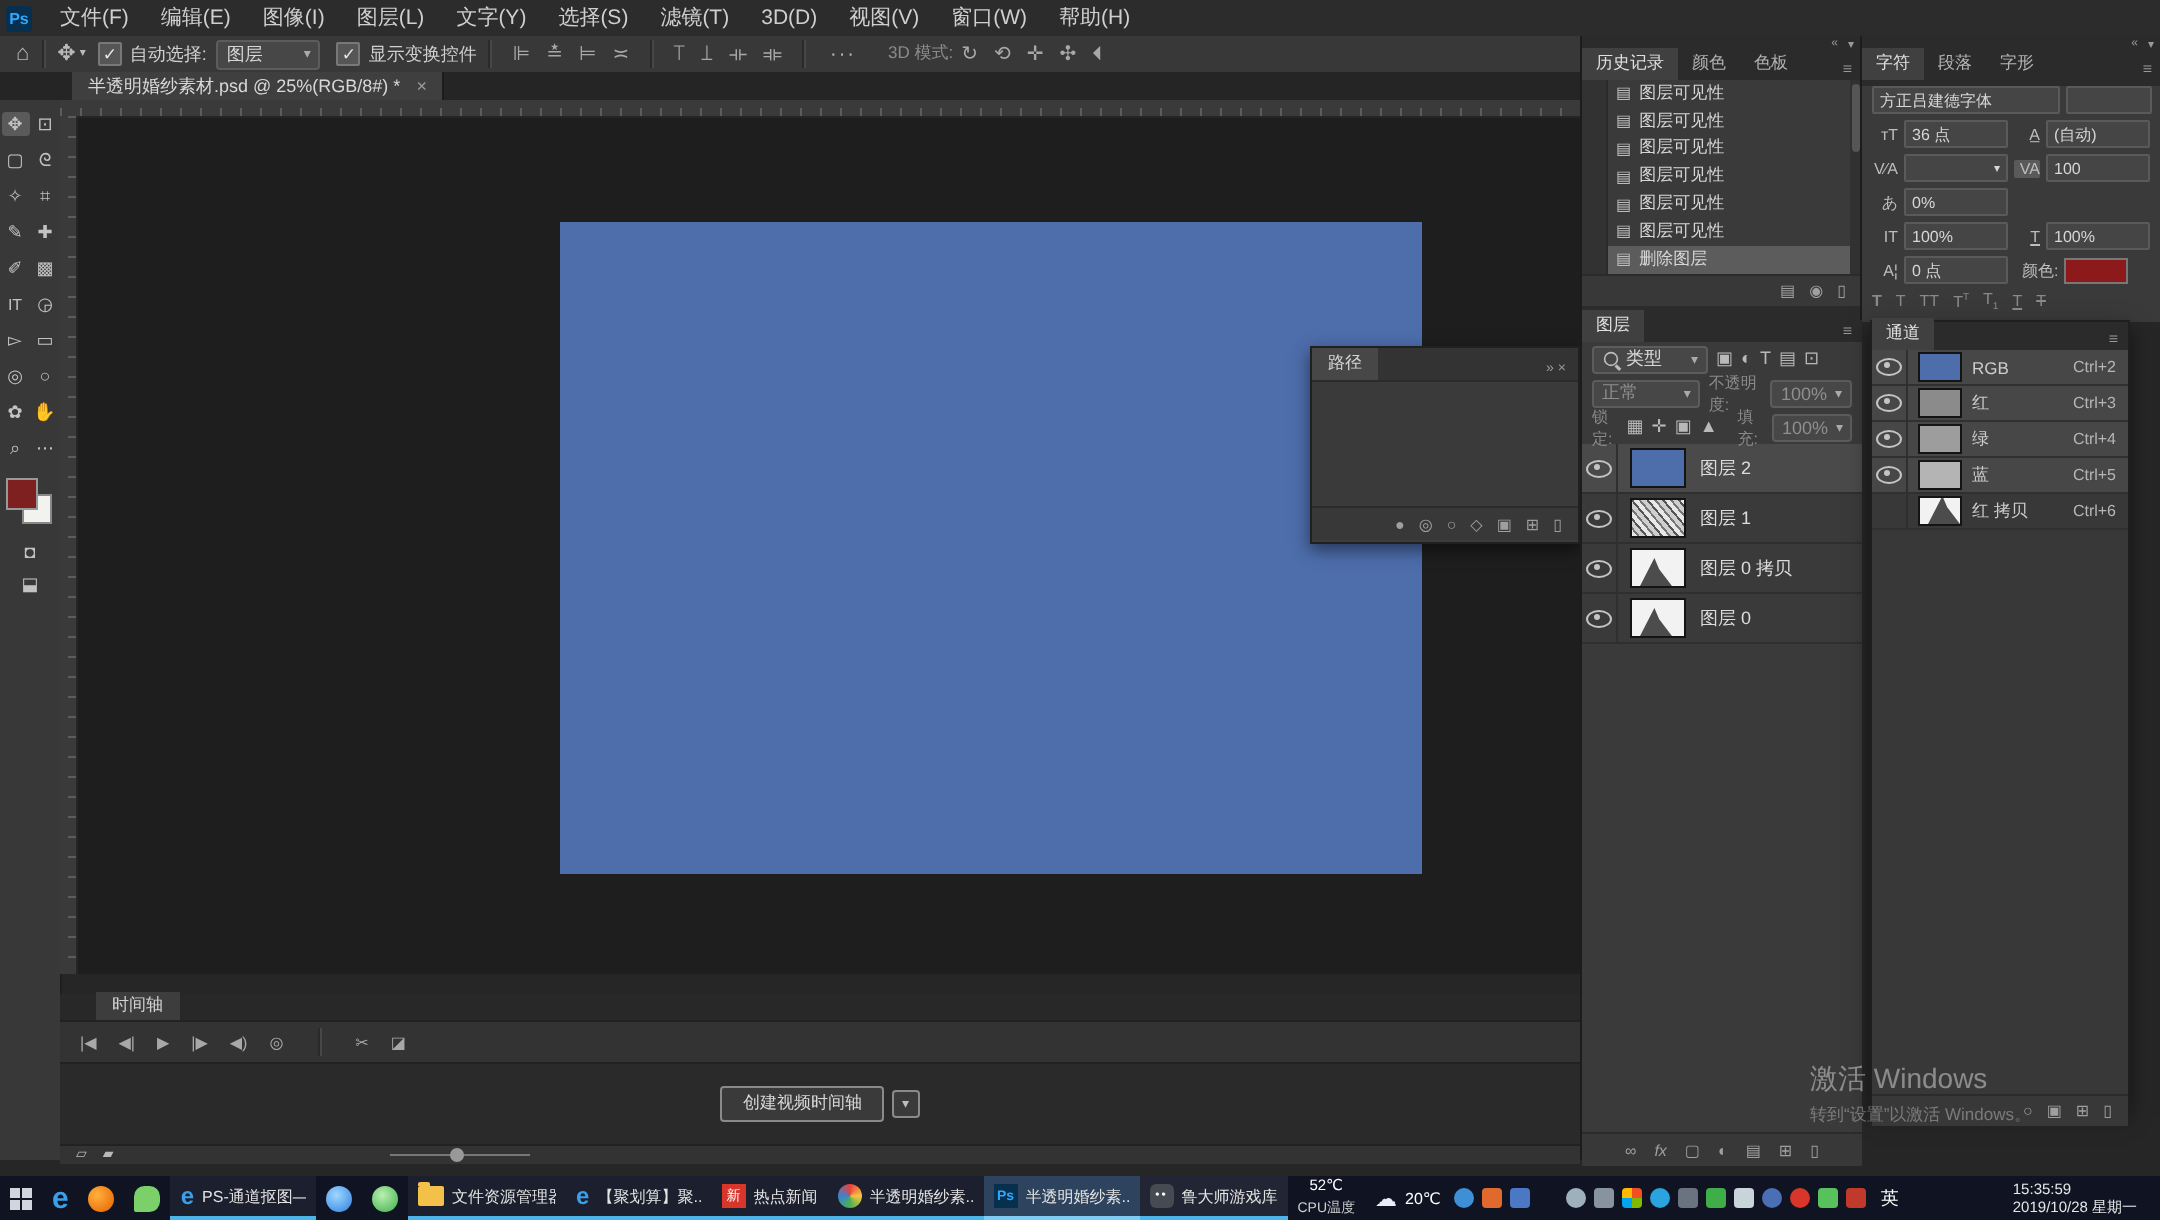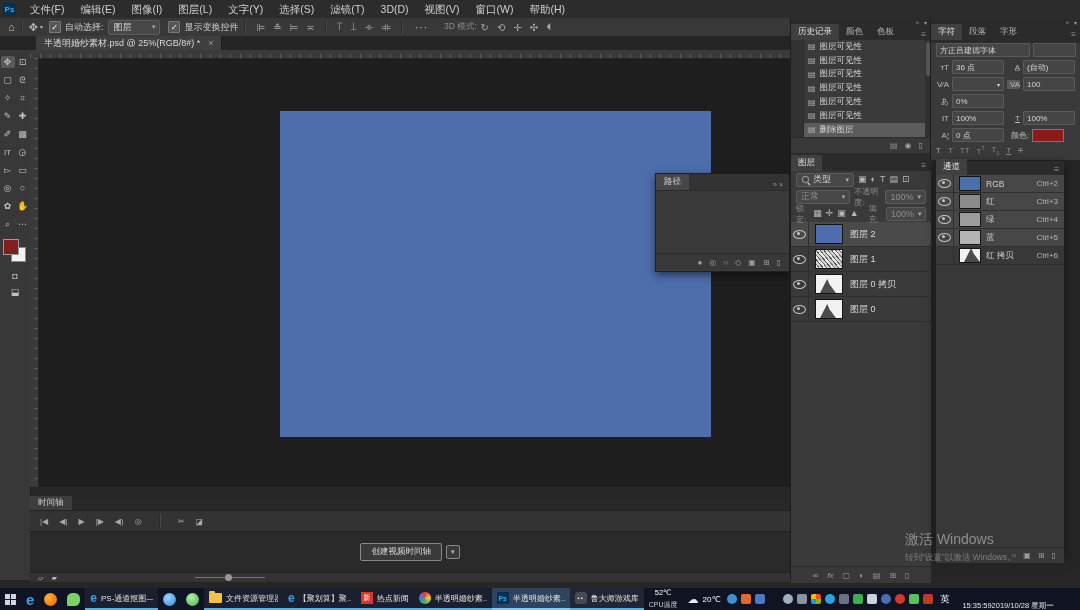--- a/index.html
+++ b/index.html
@@ -91,21 +91,21 @@
   
   #channels{left:935px;top:160px;width:128px;height:392px;background:#383838;border:1px solid #1f1f1f;box-shadow:0 4px 10px rgba(0,0,0,.5);z-index:6;}
   .ch-row{display:flex;align-items:center;height:17px;gap:5px;border-bottom:1px solid #303030;font-size:8.5px;}
   .ch-row.on{background:#474747;}
   .chthumb{width:20px;height:13px;border:1px solid #141414;position:relative;overflow:hidden;}
   .ch-short{margin-left:auto;padding-right:6px;color:#b5b5b5;font-size:8px;}
   
   #statusbar{left:30px;top:487px;width:760px;height:10px;background:#383838;border-top:1px solid #262626;display:flex;align-items:center;font-size:8px;color:#c2c2c2;gap:10px;}
   #timeline{left:30px;top:497px;width:760px;height:83px;background:#2e2e2e;}
   .tl-tabs{height:13px;background:#282828;display:flex;align-items:flex-end;}
-  .tl-tab{background:#3d3d3d;font-size:8.5px;color:#d2d2d2;padding:1px 8px;margin-left:0;}
+  .tl-tab{background:#3d3d3d;font-size:8.5px;color:#d2d2d2;padding:1px 8px;margin-left:18px;}
   .tl-tools{height:20px;background:#333;border-top:1px solid #222;border-bottom:1px solid #222;display:flex;align-items:center;gap:11px;padding:0 10px;font-size:8px;color:#a8a8a8;}
   .tl-body{height:40px;background:#2a2a2a;display:flex;align-items:center;justify-content:center;gap:4px;}
   .create-btn{border:1px solid #8a8a8a;border-radius:2px;background:#3a3a3a;color:#d8d8d8;font-size:8.5px;padding:2px 10px;}
   .dd-btn{border:1px solid #8a8a8a;border-radius:2px;background:#3a3a3a;color:#bdbdbd;font-size:7px;padding:2px 4px;}
   .tl-strip{height:9px;background:#333;border-top:1px solid #222;display:flex;align-items:center;gap:8px;padding:0 8px;}
   .slider{width:70px;height:1px;background:#777;position:relative;margin-left:130px;}
   .slider .knob{position:absolute;left:30px;top:-3px;width:7px;height:7px;background:#999;border-radius:50%;}
   
   #watermark{left:905px;top:531px;width:172px;z-index:40;pointer-events:none;}
   #watermark .l1{font-size:14px;color:rgba(255,255,255,.42);}
@@ -114,21 +114,21 @@
   #taskbar{left:0;top:588px;width:1080px;height:22px;background:#101322;display:flex;align-items:stretch;z-index:50;}
   .tb-btn{display:flex;align-items:center;justify-content:center;gap:4px;padding:0 5px;white-space:nowrap;}
   .tb-open{border-bottom:2px solid #4cb4e8;background:rgba(255,255,255,.05);}
   .tb-active{background:rgba(110,170,220,.32);border-bottom:2px solid #7ecbf4;}
   .tb-lbl{font-size:8px;color:#e2e2e2;max-width:52px;overflow:hidden;}
   .circ{width:13px;height:13px;border-radius:50%;display:inline-block;}
   .sq{width:12px;height:12px;display:inline-flex;align-items:center;justify-content:center;font-size:7px;color:#fff;}
   .start{display:grid;grid-template-columns:5px 5px;grid-template-rows:5px 5px;gap:1px;}
   .start i{background:#cfd6dd;display:block;}
   .tray-dot{width:10px;height:10px;border-radius:2px;margin:0 2px;align-self:center;}
-  .clock{display:flex;align-items:flex-end;justify-content:center;font-size:7.5px;color:#e6e6e6;line-height:1.25;padding:0 8px;}
+  .clock{display:flex;flex-direction:column;align-items:flex-start;justify-content:center;font-size:7.5px;color:#e6e6e6;line-height:1.25;padding:0 8px;margin-left:44px;}
   .folder{width:13px;height:10px;background:#f3c04a;border-radius:1px;position:relative;}
   .folder::before{content:"";position:absolute;left:0;top:-2px;width:6px;height:2px;background:#f3c04a;border-radius:1px 1px 0 0;}
 </style>
 </head>
 <body>
 
 <div id="root">
 
   <div id="menubar" class="abs">
     <span class="pslogo">Ps</span>

